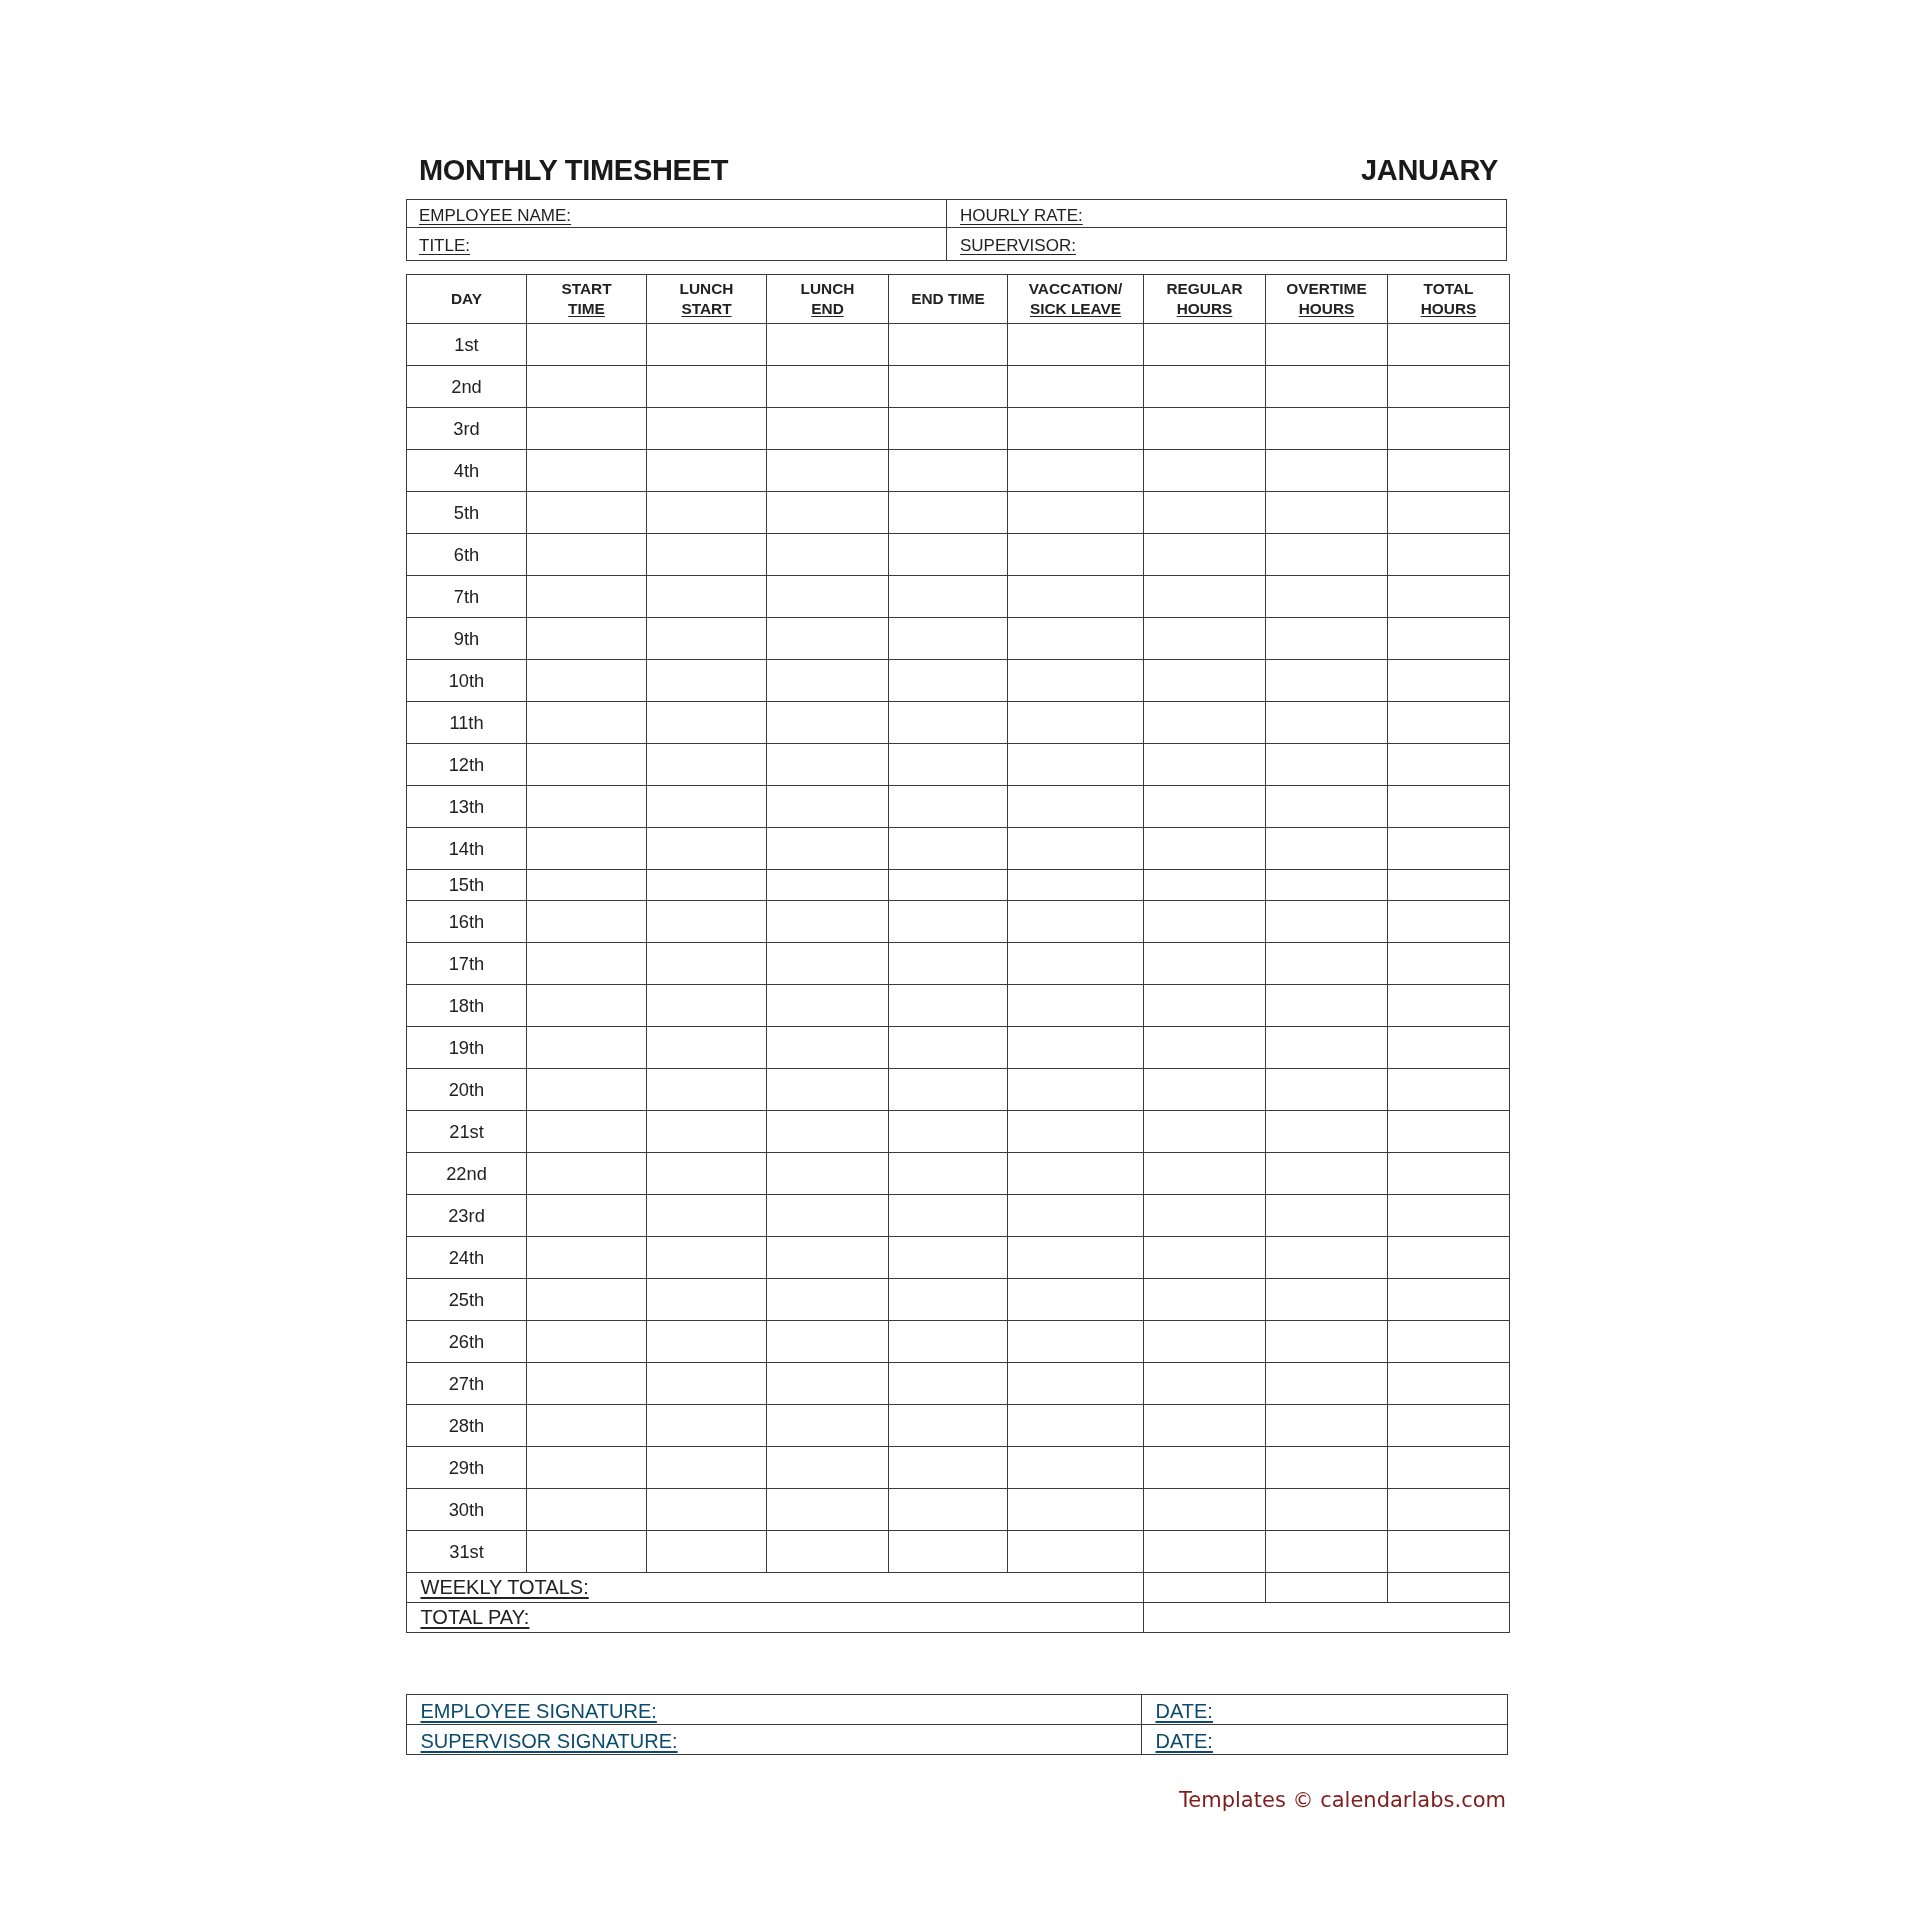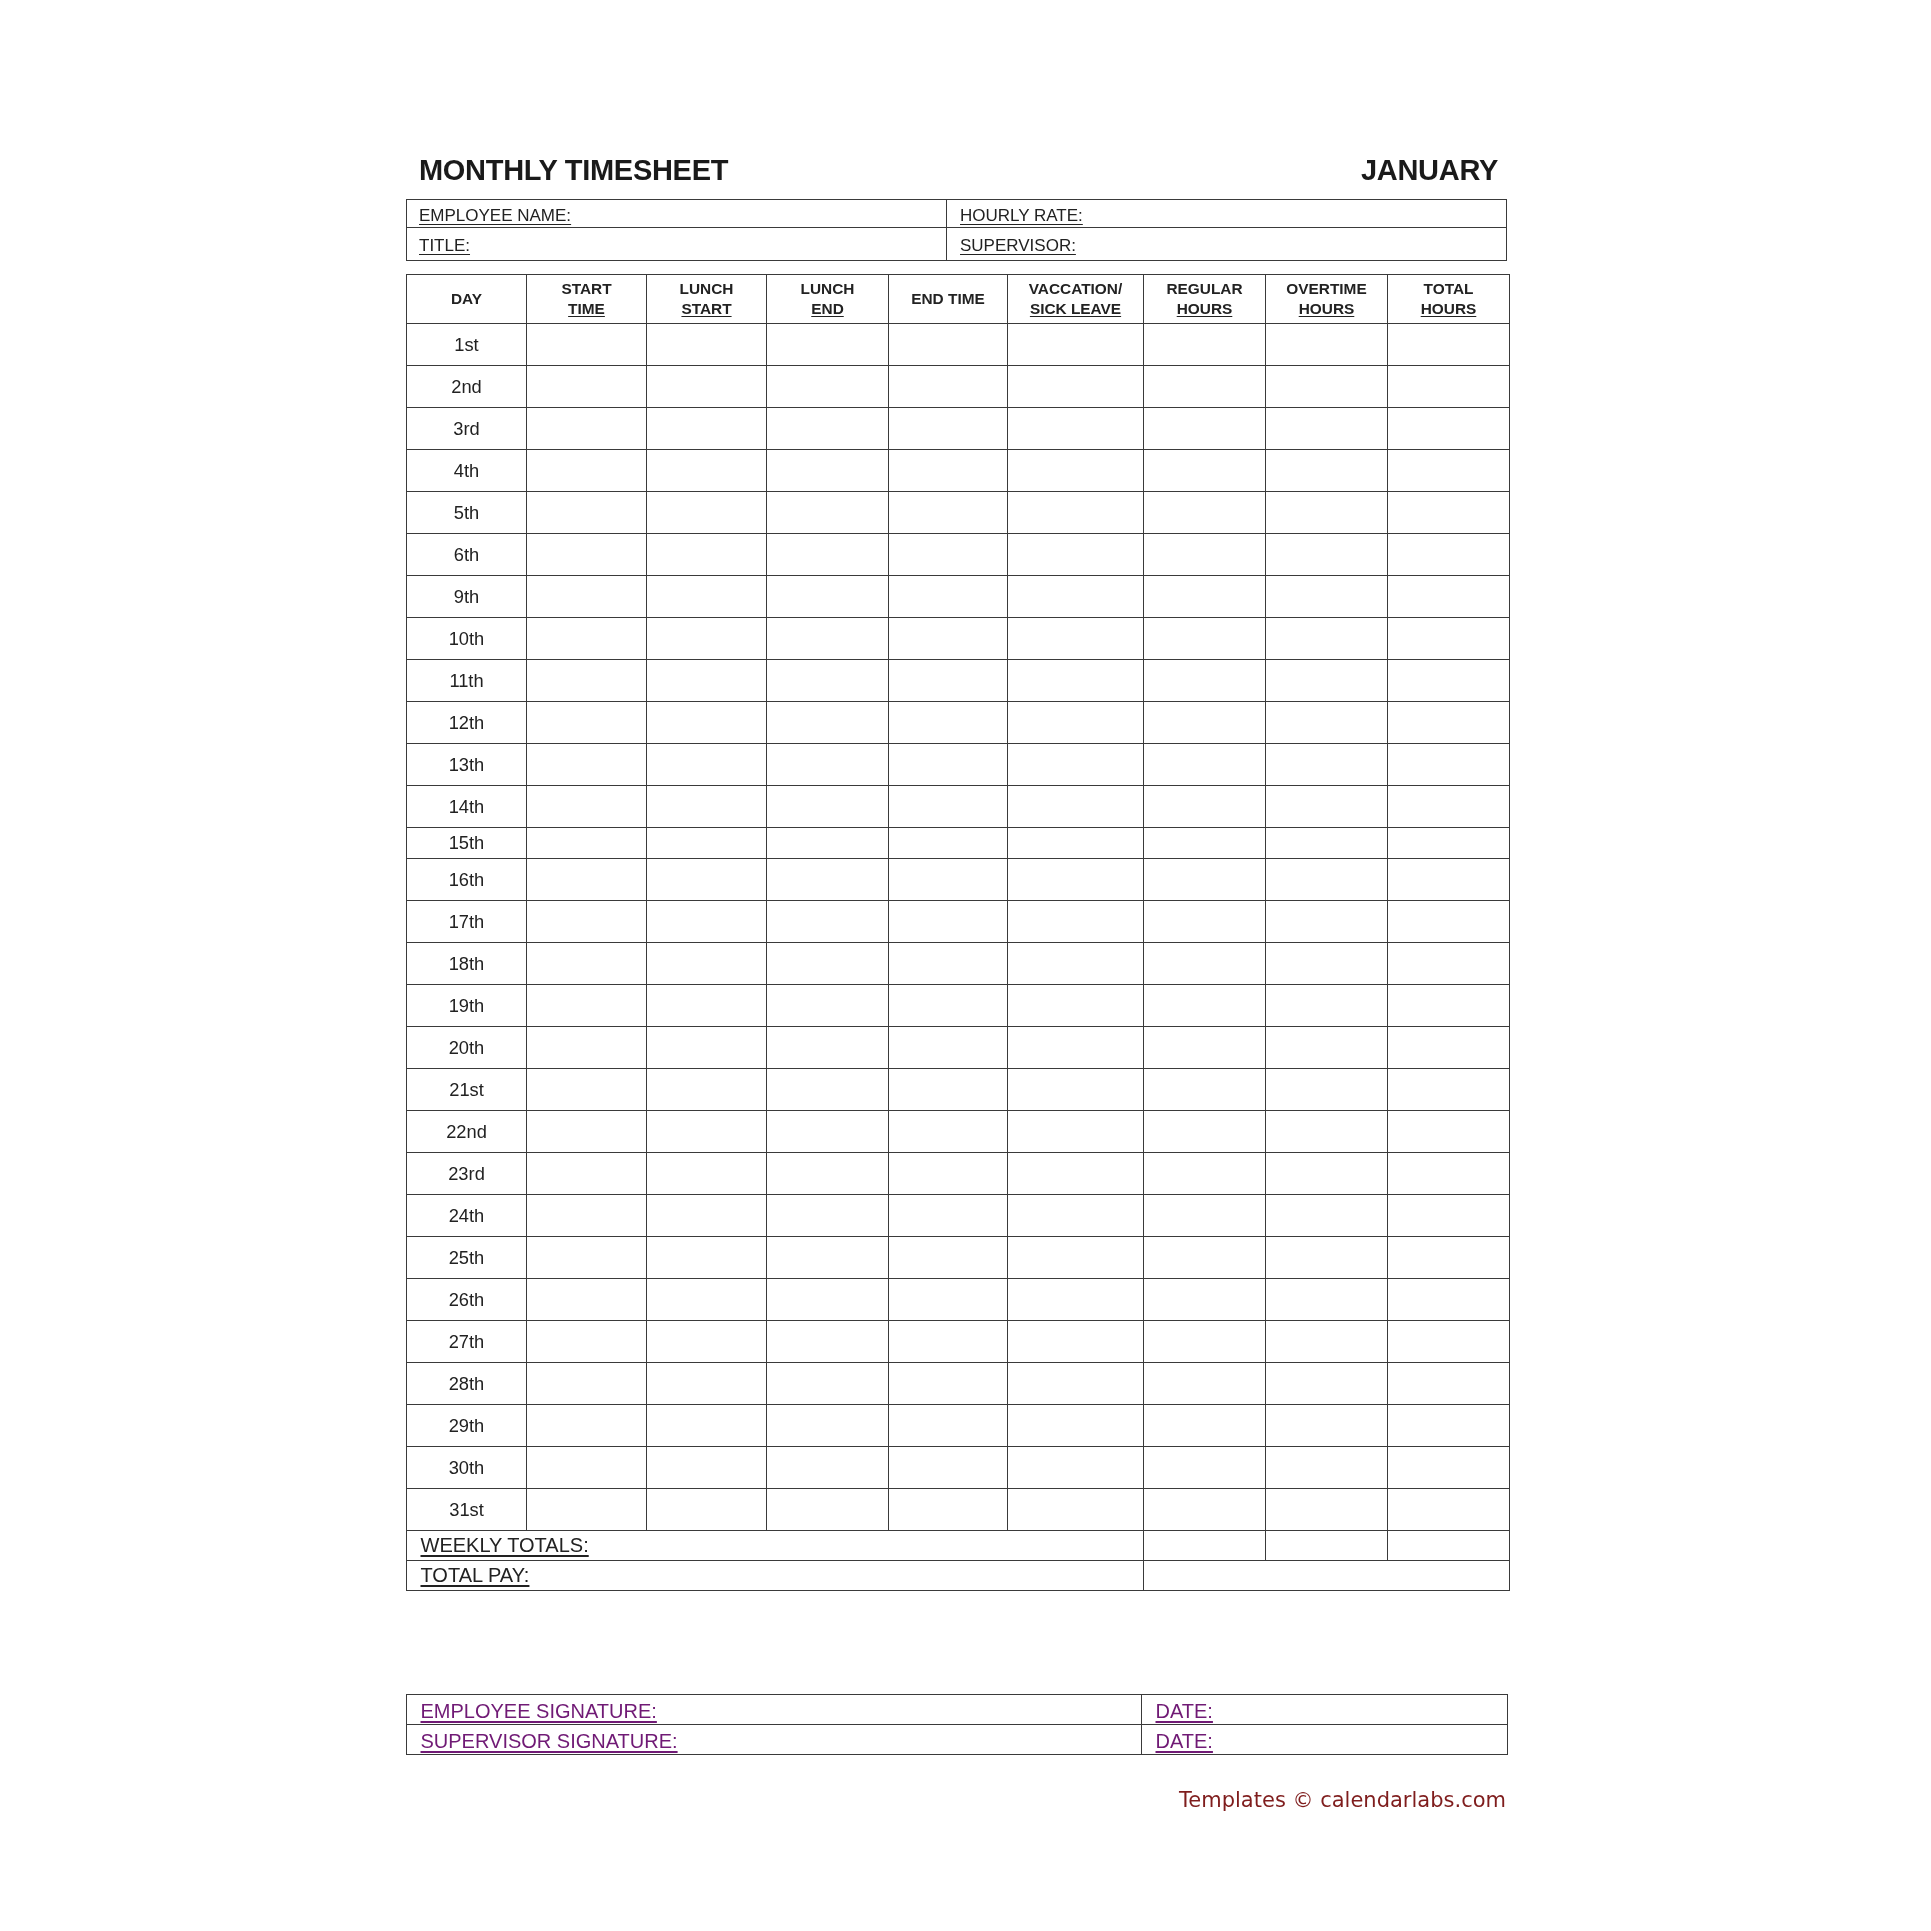--- a/index.html
+++ b/index.html
@@ -39,21 +39,21 @@
       text-align: left; padding-left: 13.5px; font-size: 20px; height: 30px;
     }
     .grid td.sum-cell { height: 30px; }
     .grid td.sum-label span { text-decoration: underline; text-underline-offset: 2.9px; }
 
     .sig {
       position: absolute; left: 406px; top: 1694px; width: 1101px;
       border-collapse: collapse; table-layout: fixed;
     }
     .sig td {
-      border: 1.9px solid #3a3a3a; height: 30px; font-size: 20px; padding: 0 0 0 13.5px; color: #701a75;
+      border: 1.9px solid #3a3a3a; height: 30px; font-size: 20px; padding: 0 0 0 13.5px; color: #0c4a6e;
       box-sizing: border-box; vertical-align: bottom; line-height: 25px;
     }
     .sig td span { text-decoration: underline; text-underline-offset: 2.9px; }
 
     .footer {
       position: absolute; right: 425px; top: 1788px; font-size: 21px; color: #7f1d1d;
       font-family: "DejaVu Sans", sans-serif;
     }
   </style>
 </head>
@@ -159,20 +159,31 @@
           <td></td>
           <td></td>
           <td></td>
           <td></td>
           <td></td>
           <td></td>
           <td></td>
           <td></td>
         </tr>
         <tr>
+          <td>7th</td>
+          <td></td>
+          <td></td>
+          <td></td>
+          <td></td>
+          <td></td>
+          <td></td>
+          <td></td>
+          <td></td>
+        </tr>
+        <tr>
           <td>9th</td>
           <td></td>
           <td></td>
           <td></td>
           <td></td>
           <td></td>
           <td></td>
           <td></td>
           <td></td>
         </tr>

